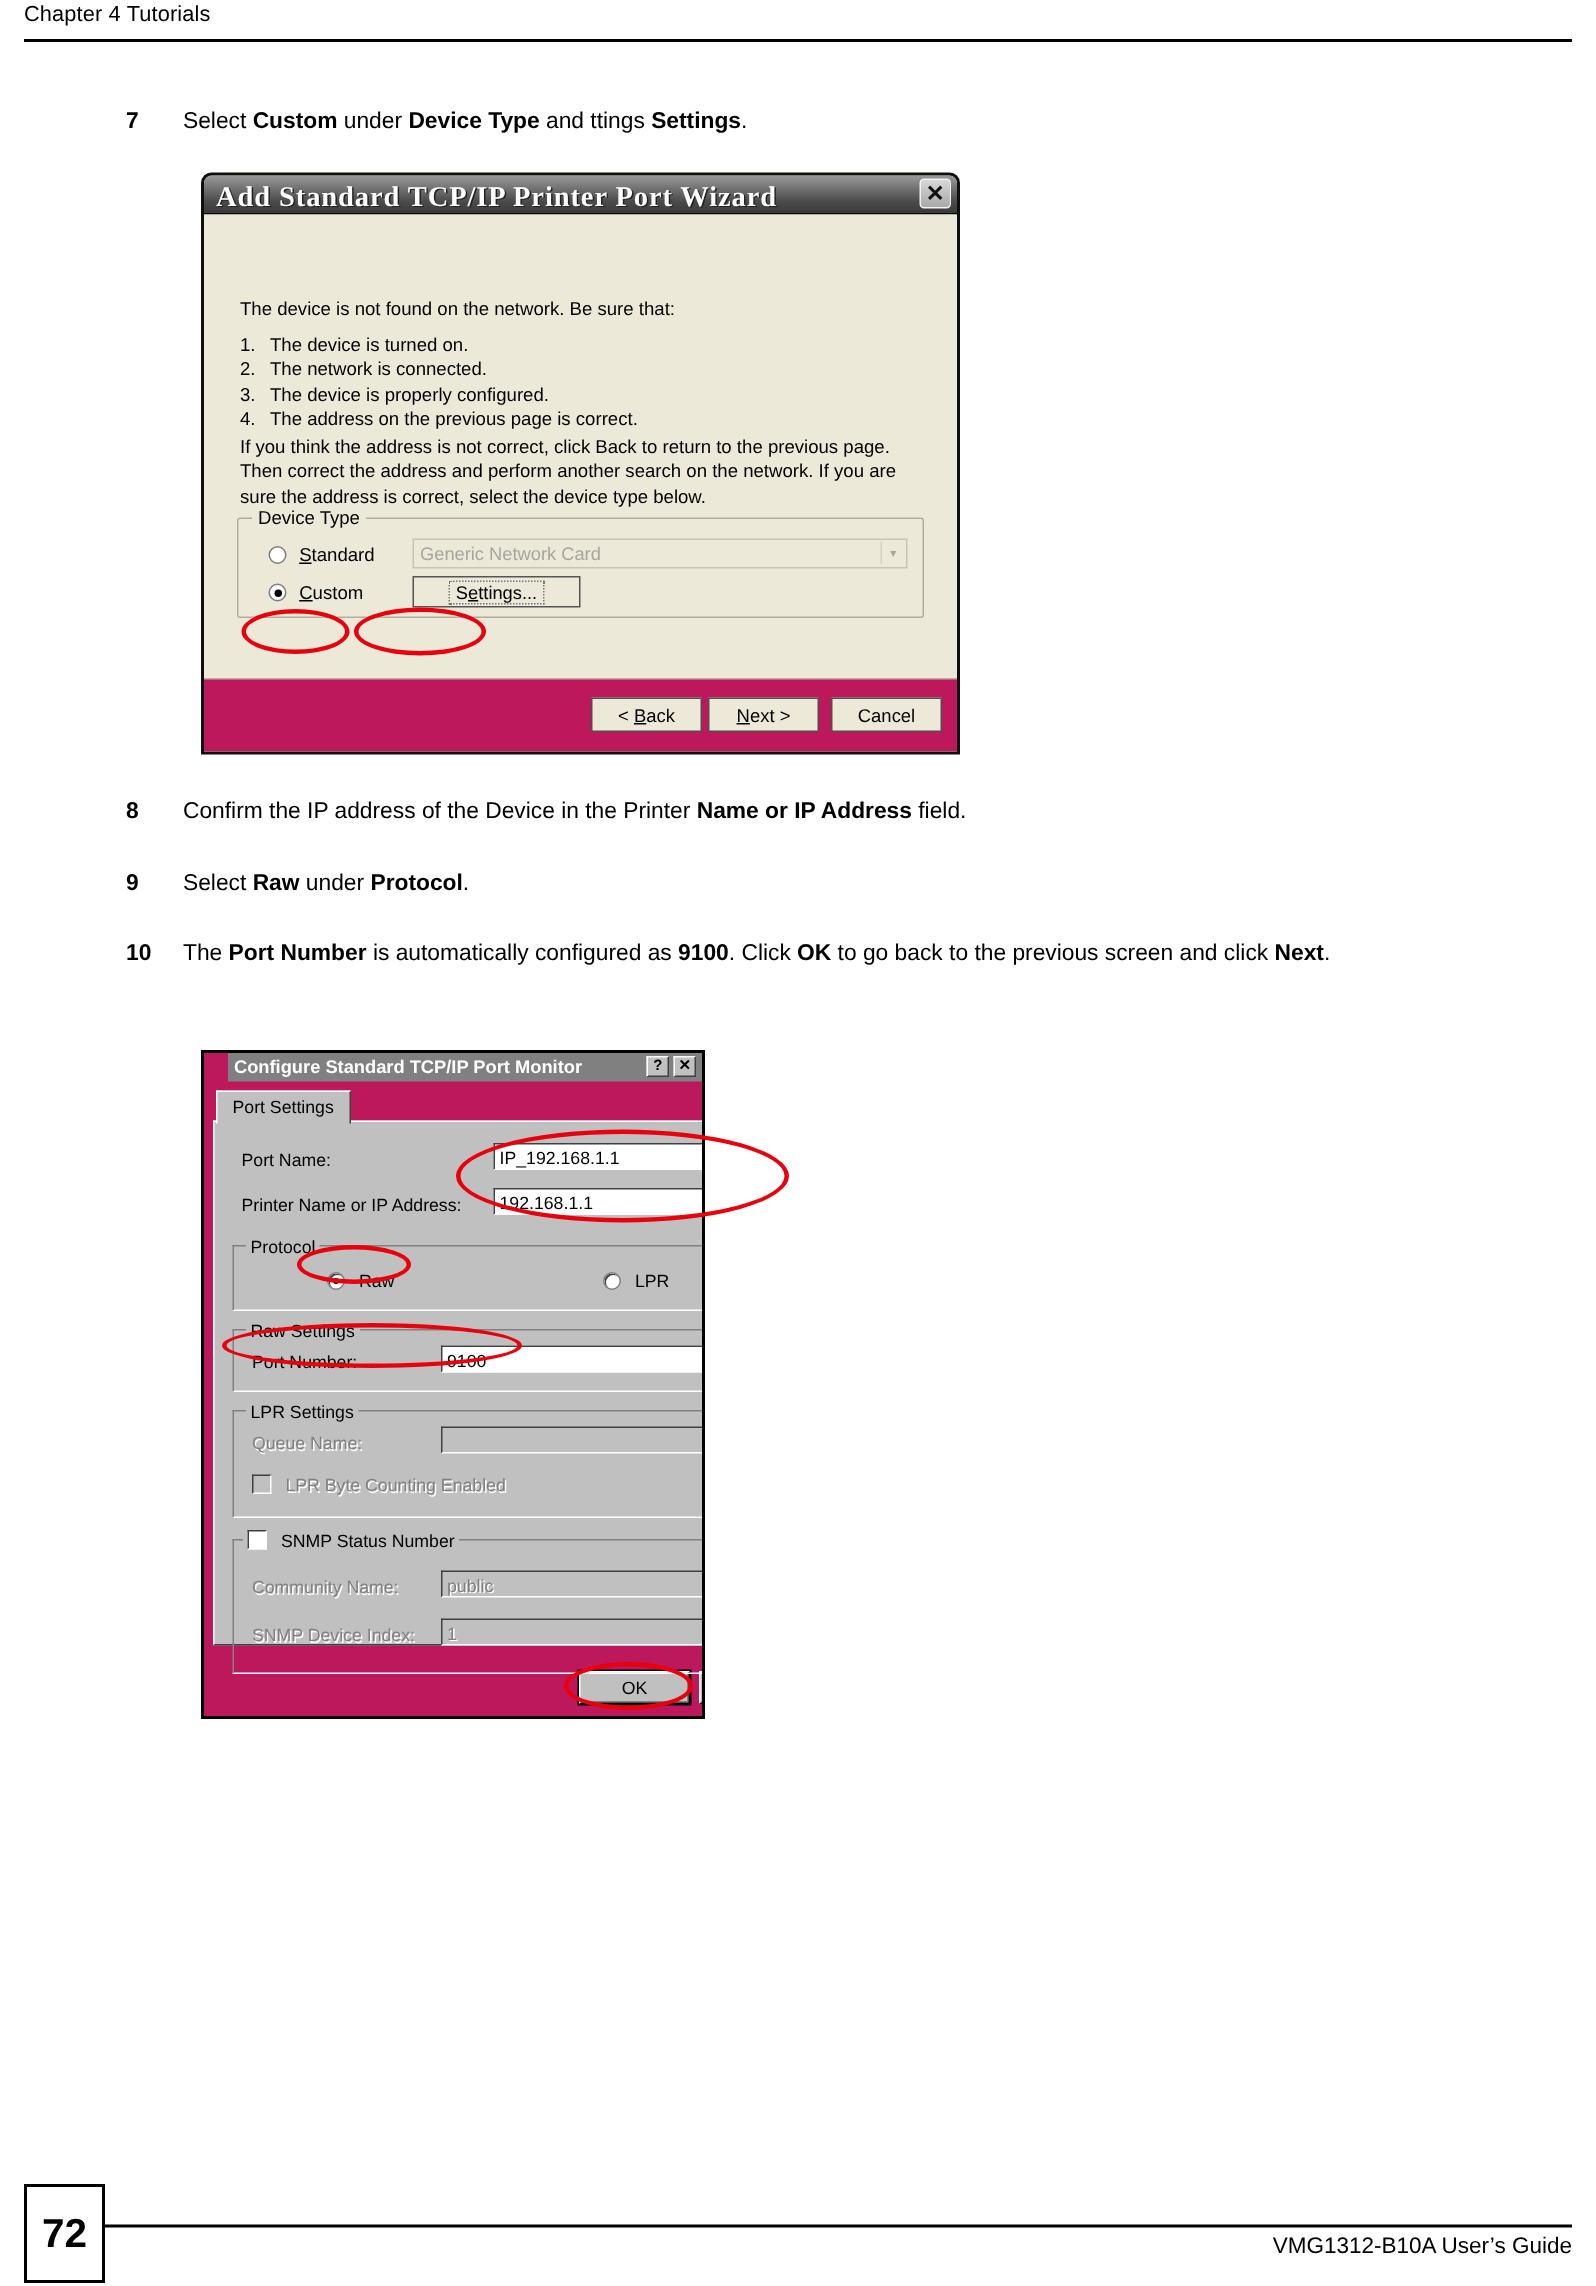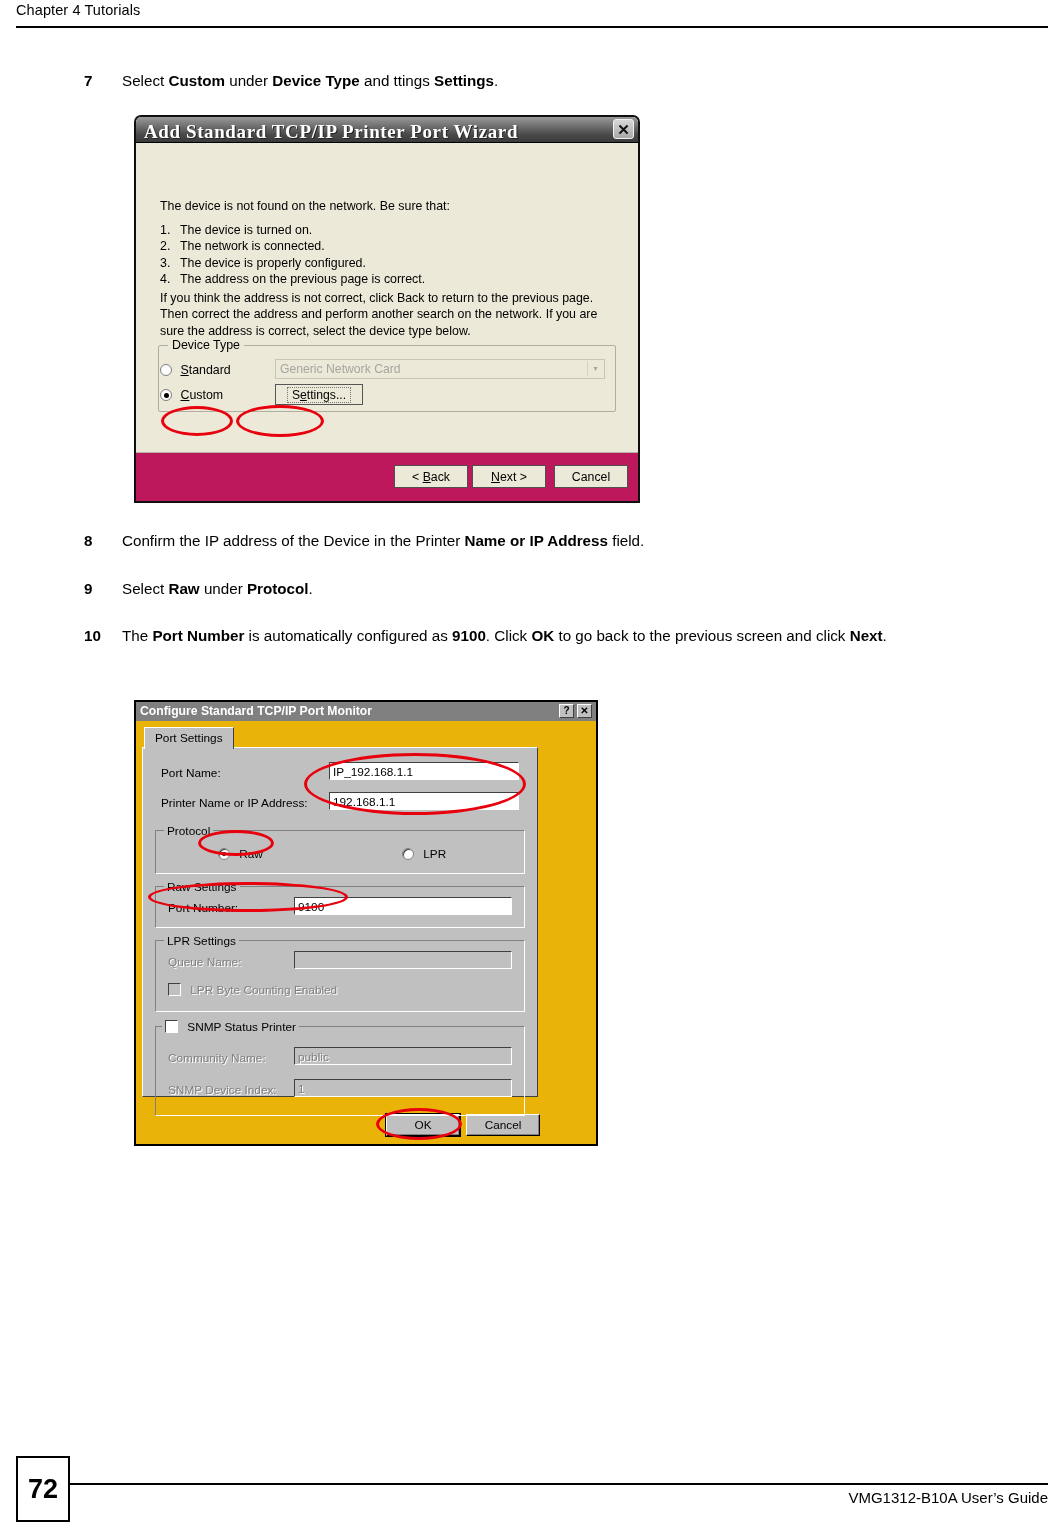--- a/index.html
+++ b/index.html
@@ -154,21 +154,21 @@
     width: 458px; height: 67px;
     border: 1px solid #b0aea0;
     border-radius: 2px;
     box-sizing: border-box;
   }
   #wizard-dialog .groupbox > .gb-title {
     position: absolute; left: 9px; top: -8px;
     background: #ece9d8; padding: 0 4px;
     font-size: 12.4px;
   }
-  #wizard-dialog .radio-row { position: absolute; left: 1px; }
+  #wizard-dialog .radio-row { position: absolute; left: 20px; }
   #wizard-dialog .row-standard { top: 17px; }
   #wizard-dialog .row-custom  { top: 42px; }
   .xp-radio {
     display: inline-block;
     width: 12px; height: 12px;
     border: 1px solid #7d7d7d;
     border-radius: 50%;
     background: #ffffff;
     vertical-align: -2px;
     position: relative;
@@ -202,21 +202,21 @@
     position: absolute; right: 1px; top: 1px;
     width: 16px; height: 15px;
     background: #ece9d8;
     border-left: 1px solid #d5d2c4;
     box-sizing: border-box;
     display: flex; align-items: center; justify-content: center;
     font-size: 8px; color: #a7a5a0;
   }
   #wizard-dialog .settings-btn {
     position: absolute; left: 116px; top: 38px;
-    width: 88px; height: 21px;
+    width: 112px; height: 21px;
     background: #ece9d8;
     border: 1px solid #555;
     box-sizing: border-box;
     font-size: 12.2px;
     display: flex; align-items: center; justify-content: center;
   }
   #wizard-dialog .settings-btn .inner {
     border: 1px dotted #777;
     padding: 0 4px;
   }
@@ -238,26 +238,27 @@
     display: flex; align-items: center; justify-content: center;
   }
   #wizard-dialog .btn-back   { left: 258px; }
   #wizard-dialog .btn-next   { left: 336px; border-width: 2px; }
   #wizard-dialog .btn-cancel { left: 418px; }
 
   
   #portmon-dialog {
     position: absolute;
     left: 134px; top: 700px;
-    width: 464px; height: 446px;
-    background: #eab308;
+    width: 336px; height: 446px;
+    background: #be185d;
     border: 2px solid #000000;
     box-sizing: border-box;
     font-size: 11.8px;
     overflow: hidden;
+    padding-left: 16px;
   }
   #portmon-dialog .titlebar {
     position: relative;
     height: 19px;
     background: #808080;
   }
   #portmon-dialog .titlebar .caption {
     position: absolute; left: 4px; top: 2px;
     color: #ffffff; font-weight: bold; font-size: 12.2px;
     white-space: nowrap;
@@ -526,21 +527,21 @@
       <div class="w2k-field disabled" style="left:138px; top:10px; width:218px;"></div>
       <div style="position:absolute; left:12px; top:42px;">
         <span class="w2k-check disabled"></span>
         <span class="w2k-label disabled" style="position:static; margin-left:6px;">LPR Byte Counting Enabled</span>
       </div>
     </div>
 
     <div class="w2k-group" style="left:12px; top:278px; width:370px; height:90px;">
       <span class="gtitle" style="left:6px;">
         <span class="w2k-check"></span>
-        <span class="w2k-label" style="position:static; margin-left:6px;">SNMP Status Printer</span>
+        <span class="w2k-label" style="position:static; margin-left:6px;">SNMP Status Number</span>
       </span>
       <span class="w2k-label disabled" style="left:12px; top:24px;">Community Name:</span>
       <div class="w2k-field disabled" style="left:138px; top:20px; width:218px;">public</div>
       <span class="w2k-label disabled" style="left:12px; top:56px;">SNMP Device Index:</span>
       <div class="w2k-field disabled" style="left:138px; top:52px; width:218px;">1</div>
     </div>
   </div>
 
   <div class="w2k-btn default" style="left:250px; top:412px;">OK</div>
   <div class="w2k-btn" style="left:330px; top:412px;">Cancel</div>

